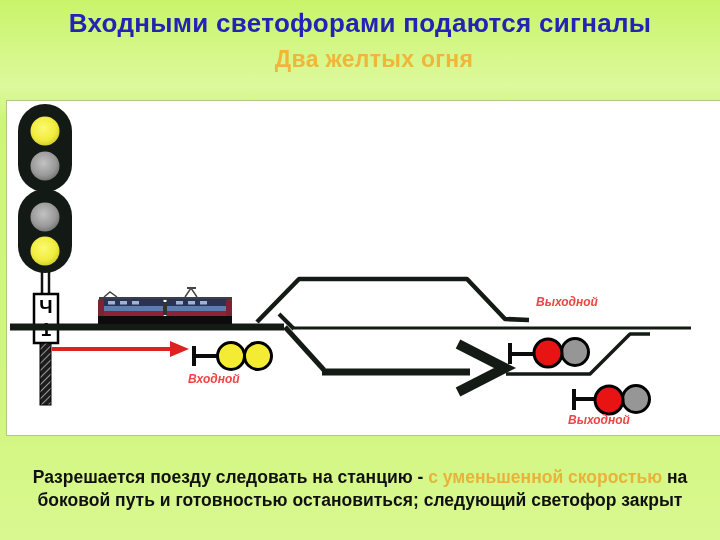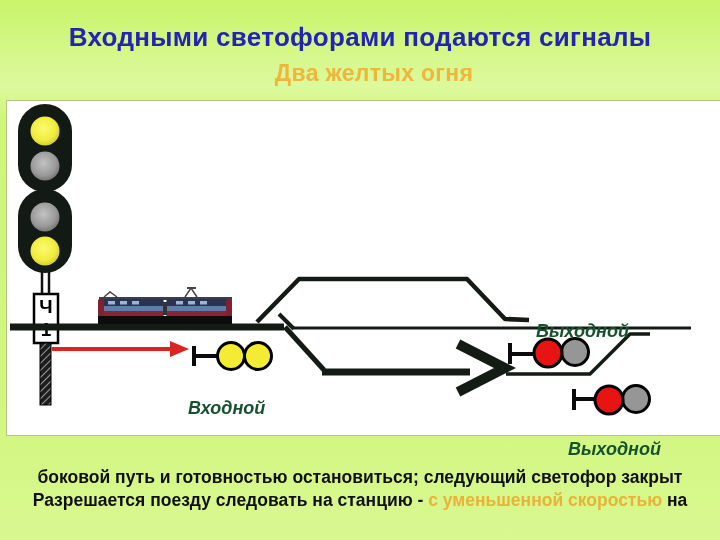--- a/index.html
+++ b/index.html
@@ -2,28 +2,28 @@
 <html><head>
 <meta charset="utf-8">
 <style>
   html,body{margin:0;padding:0;}
   body{
     width:720px;height:540px;position:relative;overflow:hidden;
     font-family:"Liberation Sans",sans-serif;
     background:linear-gradient(180deg,#c9f46a 0%,#ddf99d 16%,#cdf678 22%,#d2f681 78%,#d9f890 100%);
   }
   .header{position:absolute;top:0;left:0;width:720px;height:100px;text-align:center;}
-  .title{margin:0;padding-top:22px;font-size:26px;font-weight:bold;letter-spacing:.3px;color:#2323b4;}
+  .title{margin:0;padding-top:8px;font-size:26px;font-weight:bold;letter-spacing:.3px;color:#2323b4;}
   .subtitle{margin:0;padding-top:7px;font-size:23px;font-weight:bold;letter-spacing:.3px;color:#efb63a;padding-left:28px;}
   .panel{
     position:absolute;left:6px;top:100px;width:714px;height:336px;box-sizing:border-box;
     background:#ffffff;border:1px solid #b3c686;border-right:none;
   }
   svg.diagram{position:absolute;left:0;top:0;width:720px;height:540px;pointer-events:none;}
-  .dlabel{position:absolute;font-weight:bold;font-style:italic;font-size:18px;color:#14532d;white-space:nowrap;margin-top:26px;}
+  .dlabel{position:absolute;font-weight:bold;font-style:italic;font-size:12px;color:#ef4444;white-space:nowrap;}
   .lbl-entry{left:188px;top:372px;}
   .lbl-exit-main{left:536px;top:295px;}
   .lbl-exit-side{left:568px;top:413px;}
   .caption{
     position:absolute;left:10px;top:466px;width:700px;text-align:center;
     font-weight:bold;font-size:17.5px;line-height:23px;color:#101010;
   }
   .caption .hl{color:#e9b23a;}
   .sign-text{font:bold 19px "Liberation Sans",sans-serif;fill:#000;}
 </style>
@@ -129,15 +129,15 @@
     <rect x="200" y="301" width="7" height="3.5" fill="#9db4d6"></rect>
     <rect x="98" y="316" width="134" height="8" fill="#0c0c0c"></rect>
   </g>
 </svg>
 
 <div class="dlabel lbl-entry">Входной</div>
 <div class="dlabel lbl-exit-main">Выходной</div>
 <div class="dlabel lbl-exit-side">Выходной</div>
 
 <div class="caption">
+  <div><span>Разрешается поезду следовать на станцию - </span><span class="hl">с уменьшенной скоростью</span><span> на</span></div>
   <div>боковой путь и готовностью остановиться; следующий светофор закрыт</div>
-  <div><span>Разрешается поезду следовать на станцию - </span><span class="hl">с уменьшенной скоростью</span><span> на</span></div>
 </div>
 
 </body></html>

